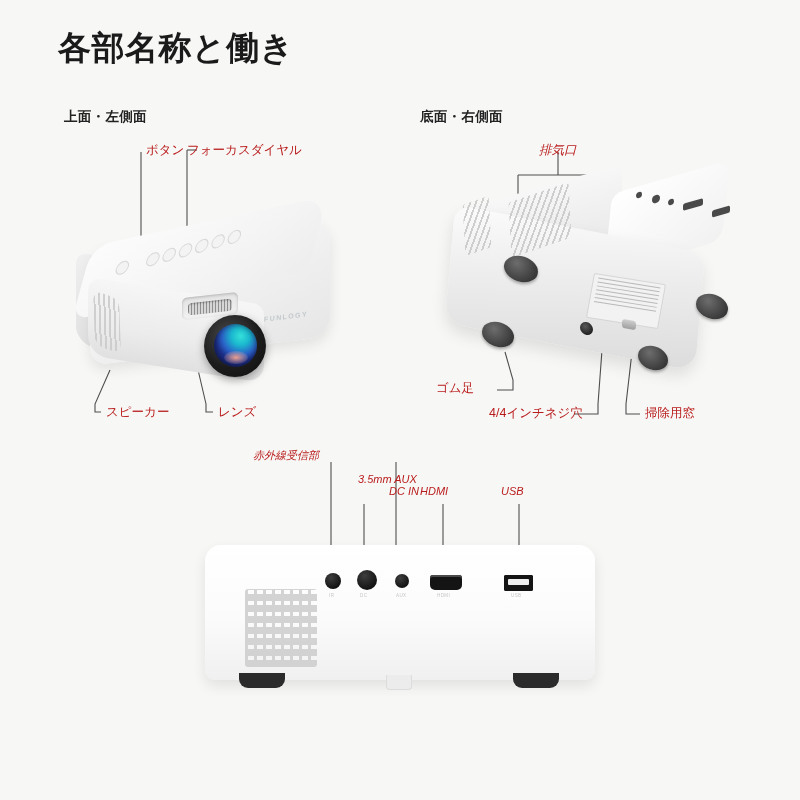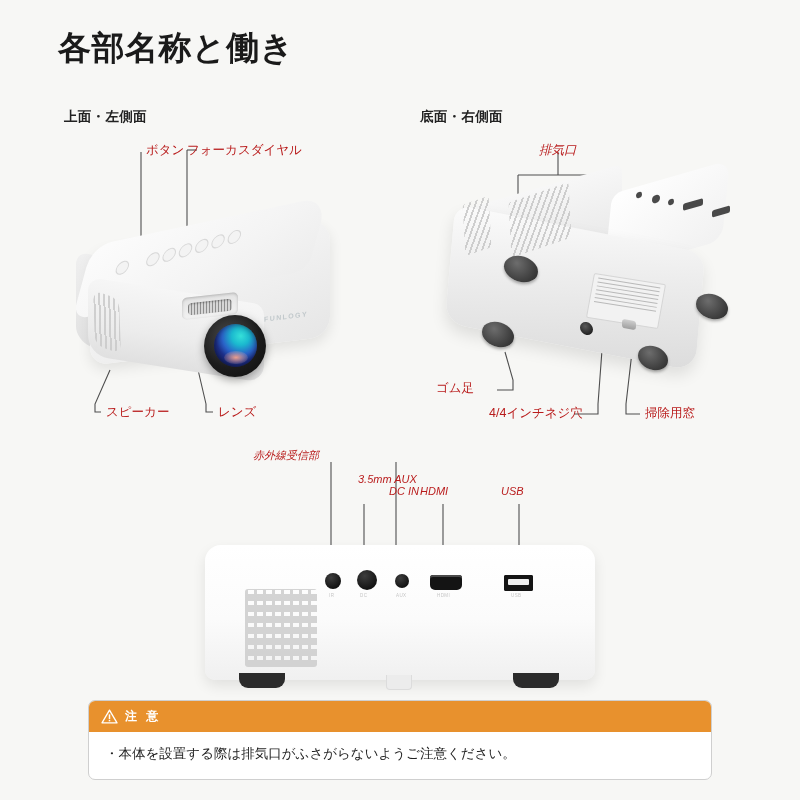--- a/index.html
+++ b/index.html
@@ -508,27 +508,14 @@
     <div class="pc-port-cap" style="left:155px; top:48px;">DC</div>
     <div class="pc-port-cap" style="left:191px; top:48px;">AUX</div>
     <div class="pc-port-cap" style="left:232px; top:48px;">HDMI</div>
     <div class="pc-port-cap" style="left:306px; top:48px;">USB</div>
 
     <div class="pc-foot" style="left:34px;"></div>
     <div class="pc-foot" style="left:308px;"></div>
     <div class="pc-stand"></div>
   </div>
 
-  <div class="notice">
-    <div class="notice-head">
-      <span class="notice-icon">
-        <svg viewBox="0 0 20 18" width="17" height="15" aria-hidden="true">
-          <path d="M10 1.4 L19 16.6 L1 16.6 Z" fill="none" stroke="#ffffff" stroke-width="1.6" stroke-linejoin="round"></path>
-          <rect x="9.1" y="6.4" width="1.8" height="5.6" fill="#ffffff"></rect>
-          <rect x="9.1" y="13.0" width="1.8" height="1.8" fill="#ffffff"></rect>
-        </svg>
-      </span>
-      <span class="notice-title">注 意</span>
-    </div>
-    <div class="notice-body">・本体を設置する際は排気口がふさがらないようご注意ください。</div>
-  </div>
 
 </div>
 
 </body></html>

